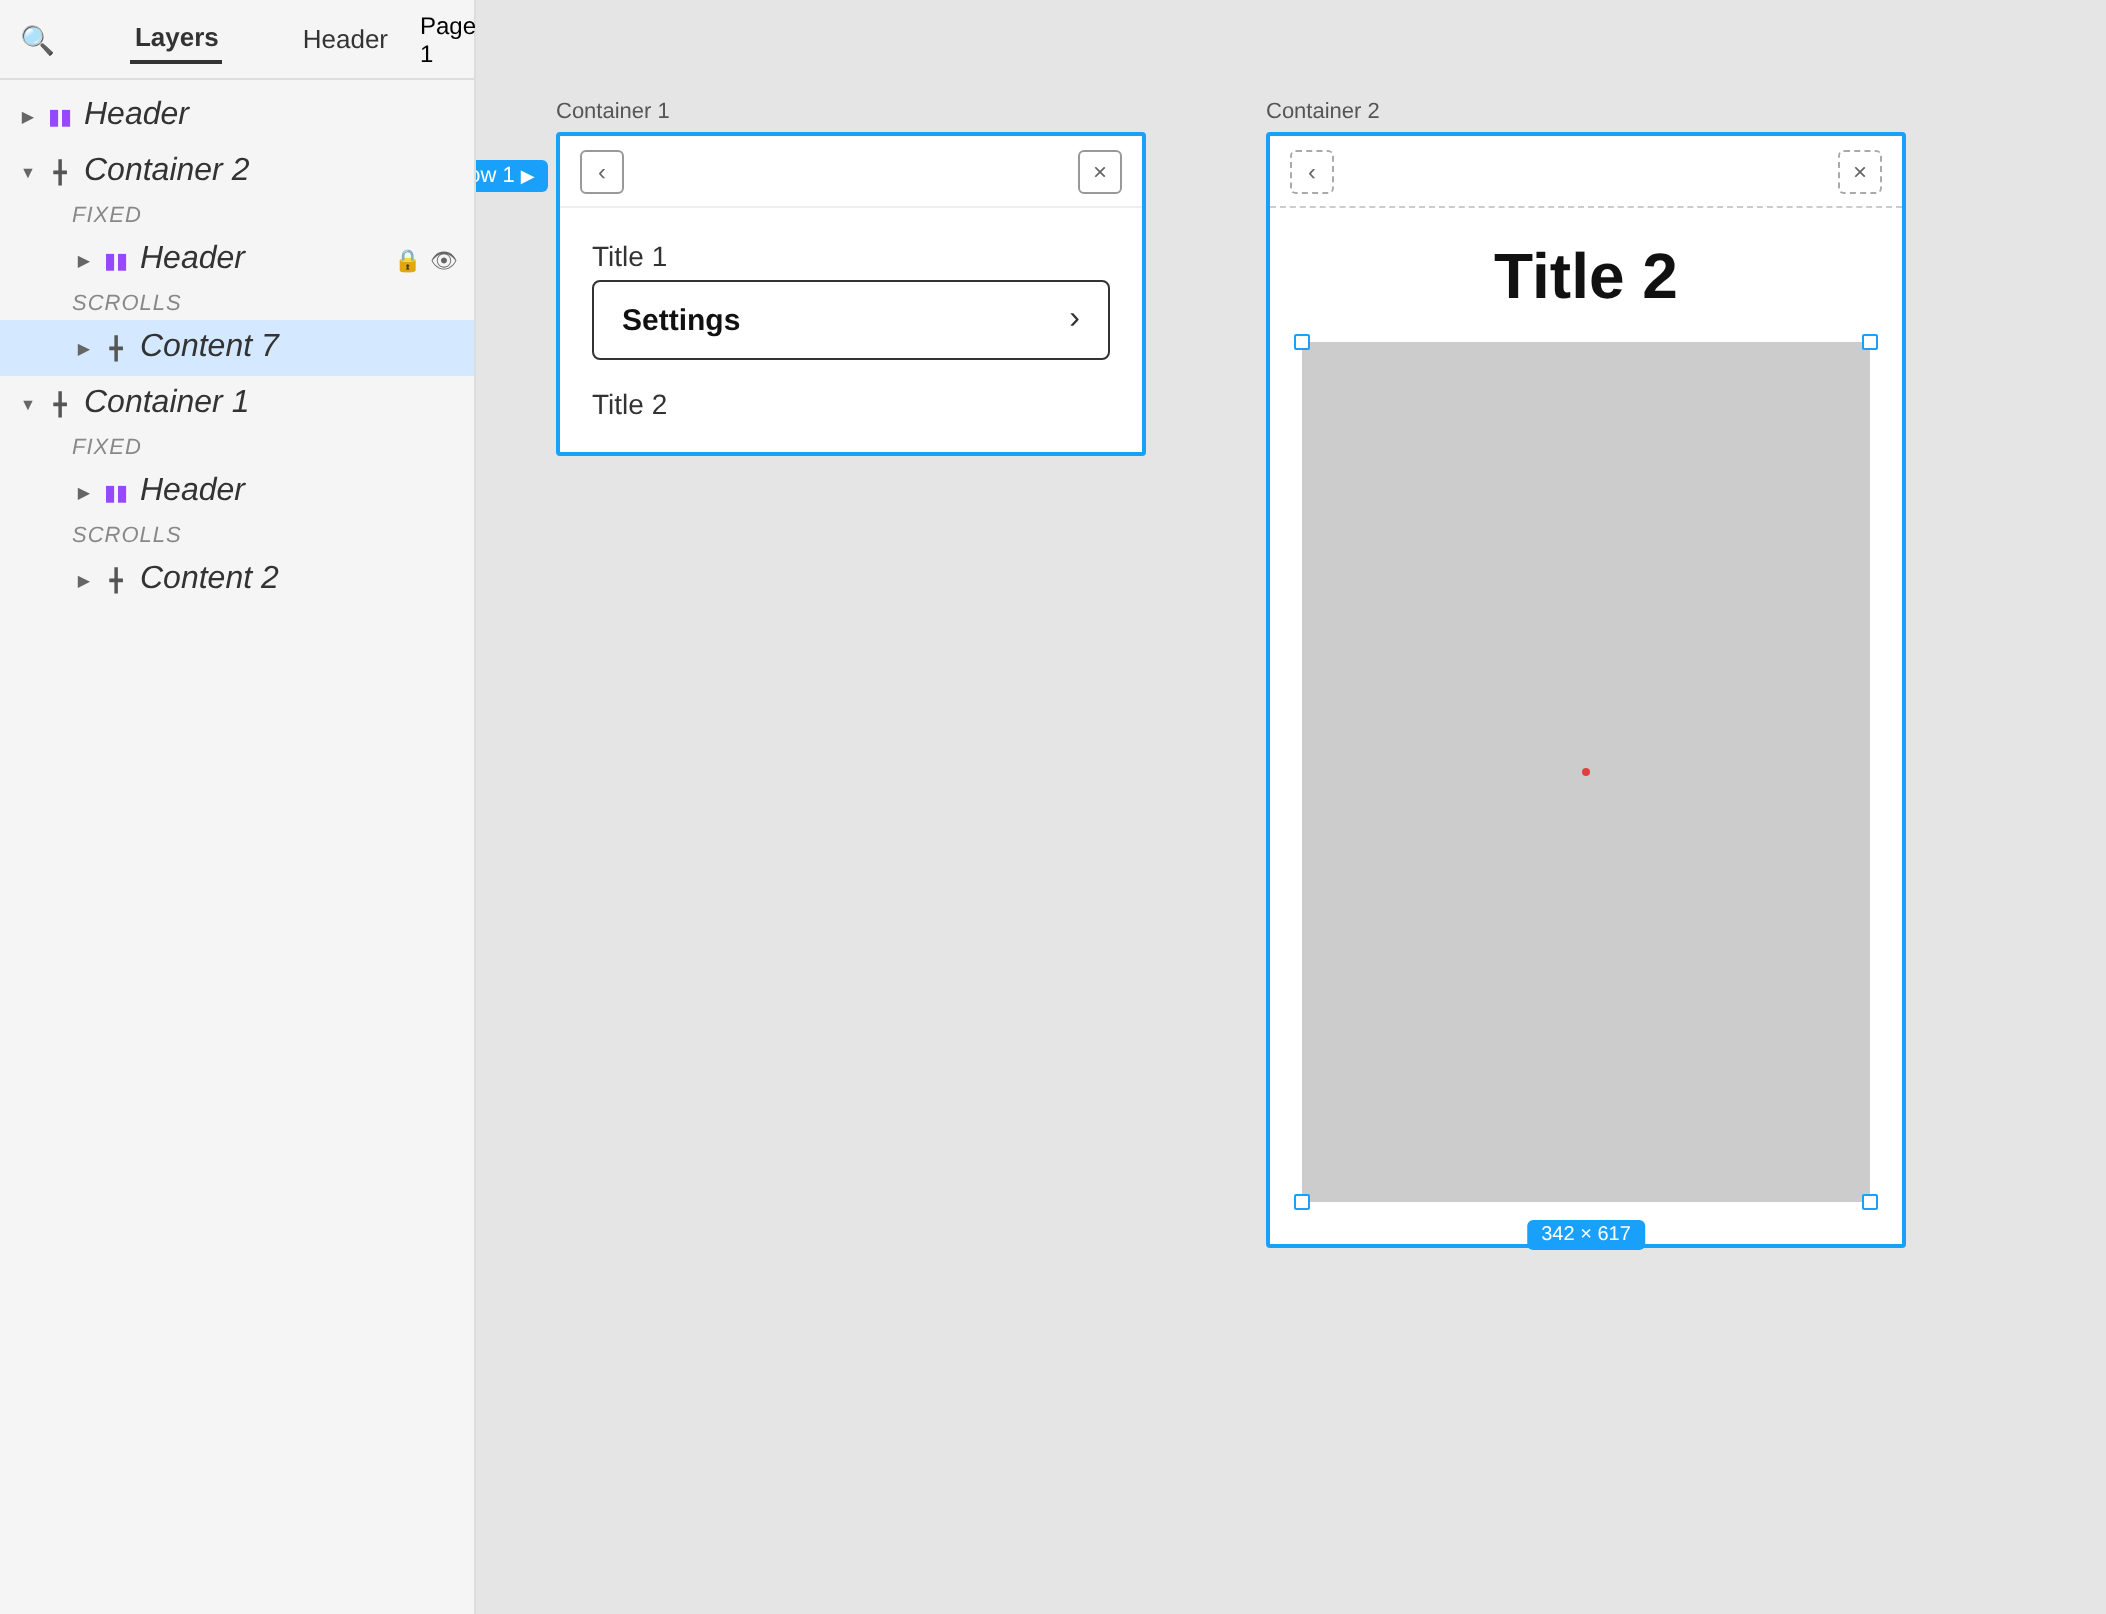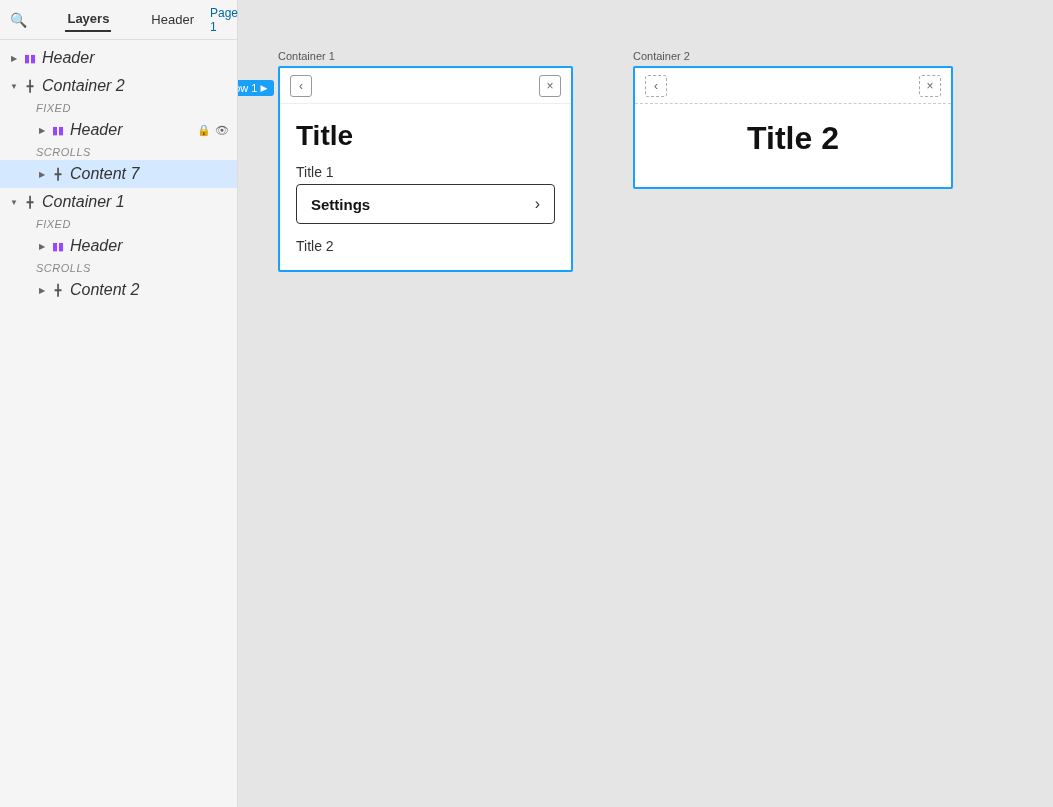--- a/index.html
+++ b/index.html
@@ -33,21 +33,21 @@
       margin-left: 24px;
     }
     .sidebar-tab.active {
       font-weight: 600;
       border-bottom: 2px solid #333;
     }
 
     .page-selector {
       margin-left: auto;
       font-size: 12px;
-      color: #0369a1;
+      color: #000000;
       display: flex;
       align-items: center;
       gap: 14px;
       cursor: pointer;
     }
 
     .layer-list {
       flex: 1;
       overflow-y: auto;
       padding: 4px 0;
@@ -413,21 +413,20 @@
             <div class="nav-btn">
               <span>‹</span>
             </div>
             <div style="flex:1;"></div>
             <div class="nav-close">
               <span>×</span>
             </div>
           </div>
 
           <div class="phone-content">
-            <div class="phone-title">Title</div>
             <div class="phone-subtitle">Title 1</div>
             <div class="settings-row">
               <span class="settings-label">Settings</span>
               <span class="settings-chevron">›</span>
             </div>
             <div class="phone-title2-label">Title 2</div>
           </div>
         </div>
       </div>
     </div>
@@ -445,20 +444,32 @@
             <div style="flex:1;"></div>
             <div class="nav-close" style="border-style:dashed; border-color:#aaa;">
               <span>×</span>
             </div>
           </div>
 
           <div class="phone-content-2">
             <div class="phone-title2-big">Title 2</div>
 
             
+            <div style="position:relative; display:inline-block; width:100%;">
+              <div class="gray-box">
+                <div class="red-dot"></div>
+              </div>
+              
+              <div class="selection-handle handle-tl"></div>
+              <div class="selection-handle handle-tr"></div>
+              <div class="selection-handle handle-bl"></div>
+              <div class="selection-handle handle-br"></div>
+              
+              <div class="size-badge">342 × 617</div>
+            </div>
           </div>
 
           <div style="position:absolute; left:-2px; top:37px; bottom:0; border-left:2px dashed #18a0fb;"></div>
         </div>
       </div>
     </div>
 
   </div>
 </main>
 

